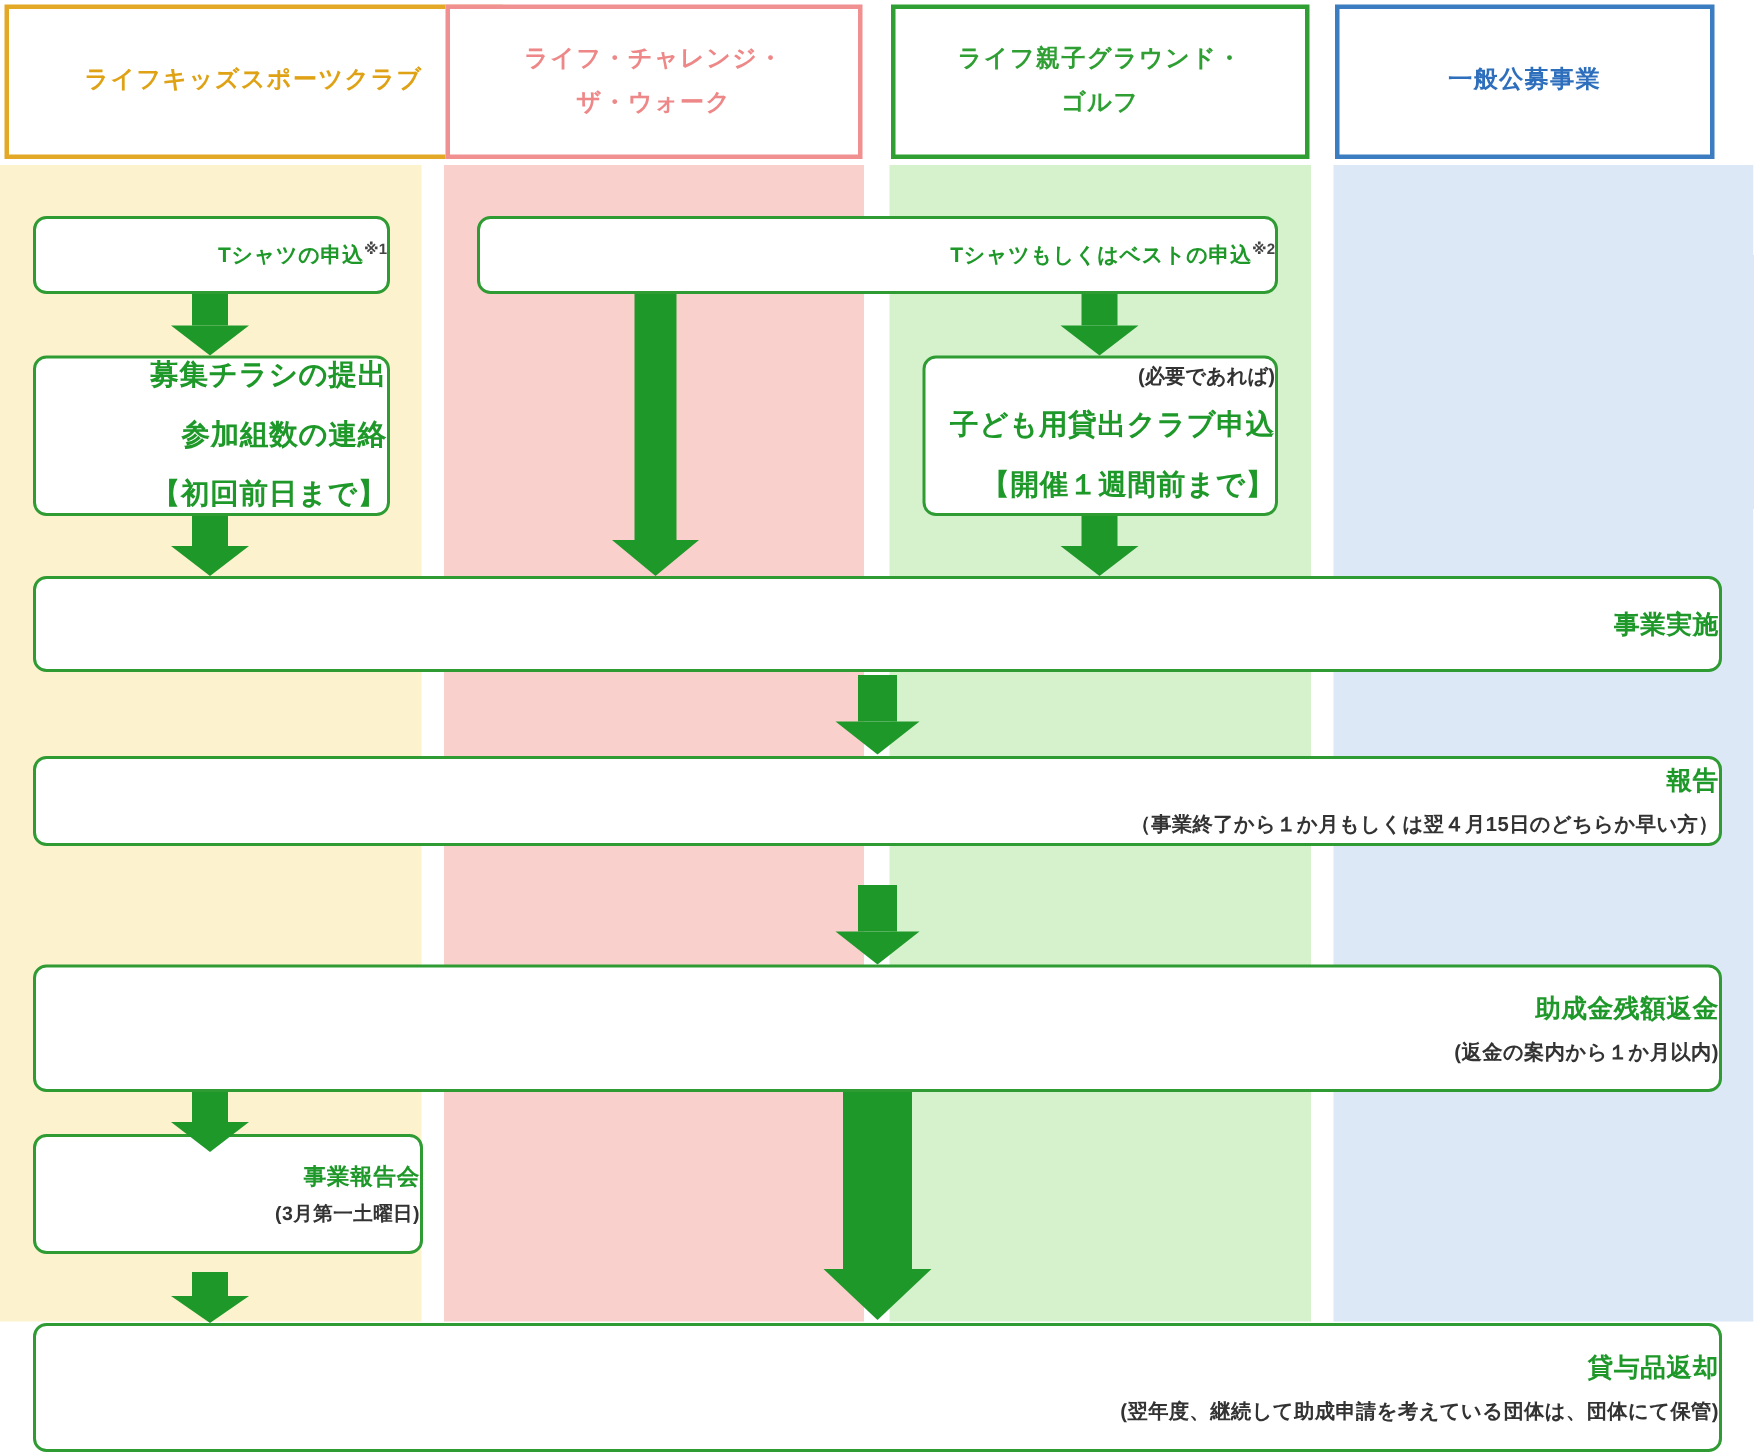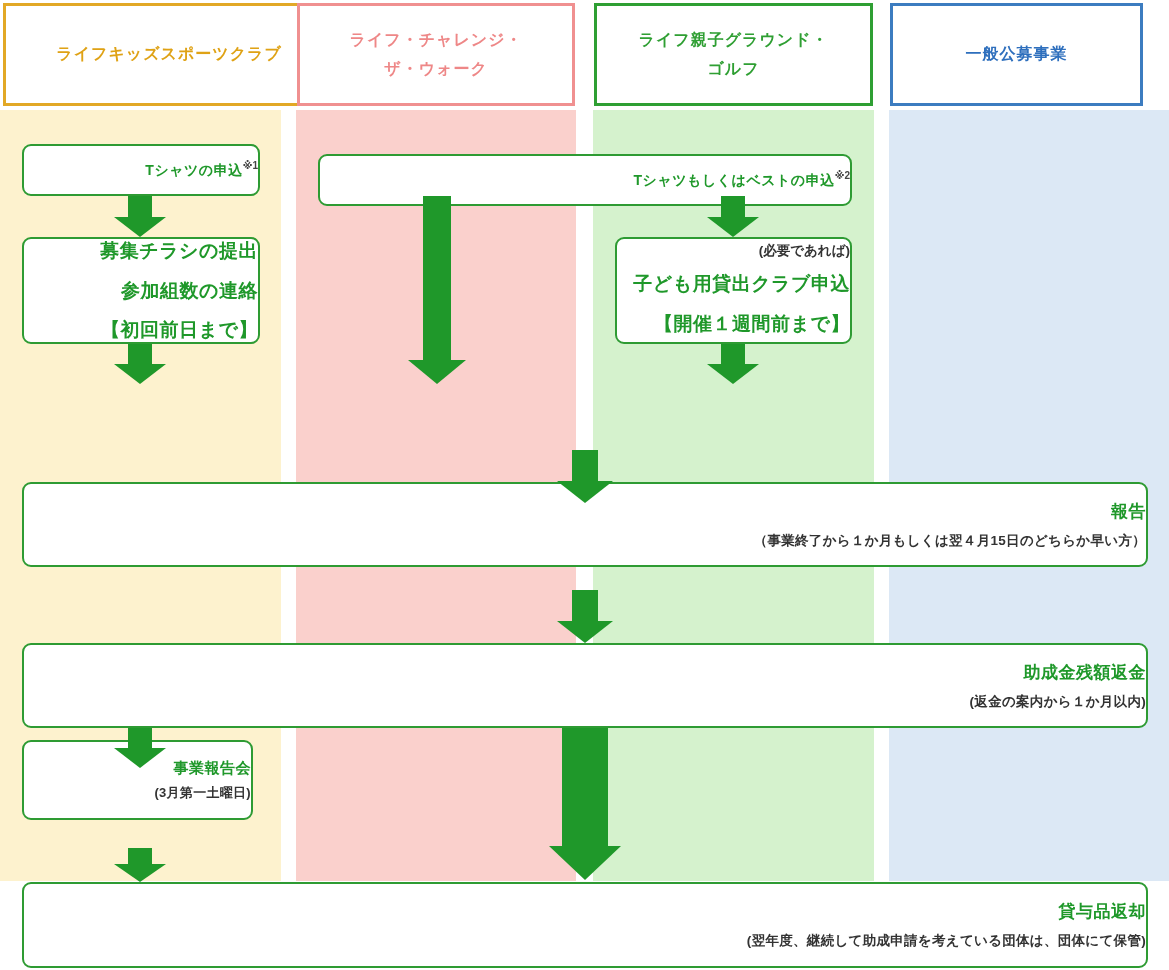--- a/index.html
+++ b/index.html
@@ -139,21 +139,21 @@
       <span>ゴルフ</span>
   </div>
   <div class="hdr" style="left: 890px; width: 253px; border-color: rgb(60, 124, 192); color: rgb(46, 111, 189);">
     <span>一般公募事業</span>
       <span></span>
   </div>
 
   <div class="fbox" style="left:22px;top:144px;width:238px;height:52px;">
     <div class="t"><span>Tシャツの申込</span><sup class="mark">※1</sup></div>
   </div>
-  <div class="fbox" style="left:318px;top:154px;width:534px;height:52px;">
+  <div class="fbox" style="left:318px;top:144px;width:534px;height:52px;">
     <div class="t"><span>Tシャツもしくはベストの申込</span><sup class="mark">※2</sup></div>
   </div>
 
   <div class="arrow" style="left:114px;top:196px;width:52px;height:41px;">
     <div class="shaft"></div>
       <div class="head"></div>
   </div>
   <div class="arrow" style="left:707px;top:196px;width:52px;height:41px;">
     <div class="shaft"></div>
       <div class="head"></div>
@@ -176,27 +176,30 @@
 
   <div class="arrow" style="left:114px;top:344px;width:52px;height:40px;">
     <div class="shaft"></div>
       <div class="head"></div>
   </div>
   <div class="arrow" style="left:707px;top:344px;width:52px;height:40px;">
     <div class="shaft"></div>
       <div class="head"></div>
   </div>
 
+  <div class="fbox" style="left:22px;top:384px;width:1126px;height:64px;">
+    <div class="t t-lg">事業実施</div>
+  </div>
 
   <div class="arrow" style="left:557px;top:450px;width:56px;height:53px;--sw:26px;--hw:28px;--hh:22px;">
     <div class="shaft"></div>
       <div class="head"></div>
   </div>
 
-  <div class="fbox" style="left:22px;top:482px;width:1126px;height:85px;">
+  <div class="fbox" style="left:22px;top:504px;width:1126px;height:60px;">
     <div class="t t-lg">報告</div>
     <div class="sub">（事業終了から１か月もしくは翌４月15日のどちらか早い方）</div>
   </div>
 
   <div class="arrow" style="left:557px;top:590px;width:56px;height:53px;--sw:26px;--hw:28px;--hh:22px;">
     <div class="shaft"></div>
       <div class="head"></div>
   </div>
 
   <div class="fbox" style="left:22px;top:643px;width:1126px;height:85px;">
@@ -206,21 +209,21 @@
 
   <div class="arrow" style="left:114px;top:728px;width:52px;height:40px;">
     <div class="shaft"></div>
       <div class="head"></div>
   </div>
   <div class="arrow" style="left:549px;top:728px;width:72px;height:152px;--sw:46px;--hw:36px;--hh:34px;">
     <div class="shaft"></div>
       <div class="head"></div>
   </div>
 
-  <div class="fbox" style="left:22px;top:740px;width:231px;height:80px;">
+  <div class="fbox" style="left:22px;top:756px;width:260px;height:80px;">
     <div class="t t-md">事業報告会</div>
     <div class="sub sub-sm">(3月第一土曜日)</div>
   </div>
 
   <div class="arrow" style="left:114px;top:848px;width:52px;height:34px;--hh:18px;">
     <div class="shaft"></div>
       <div class="head"></div>
   </div>
 
   <div class="fbox" style="left:22px;top:882px;width:1126px;height:86px;">

